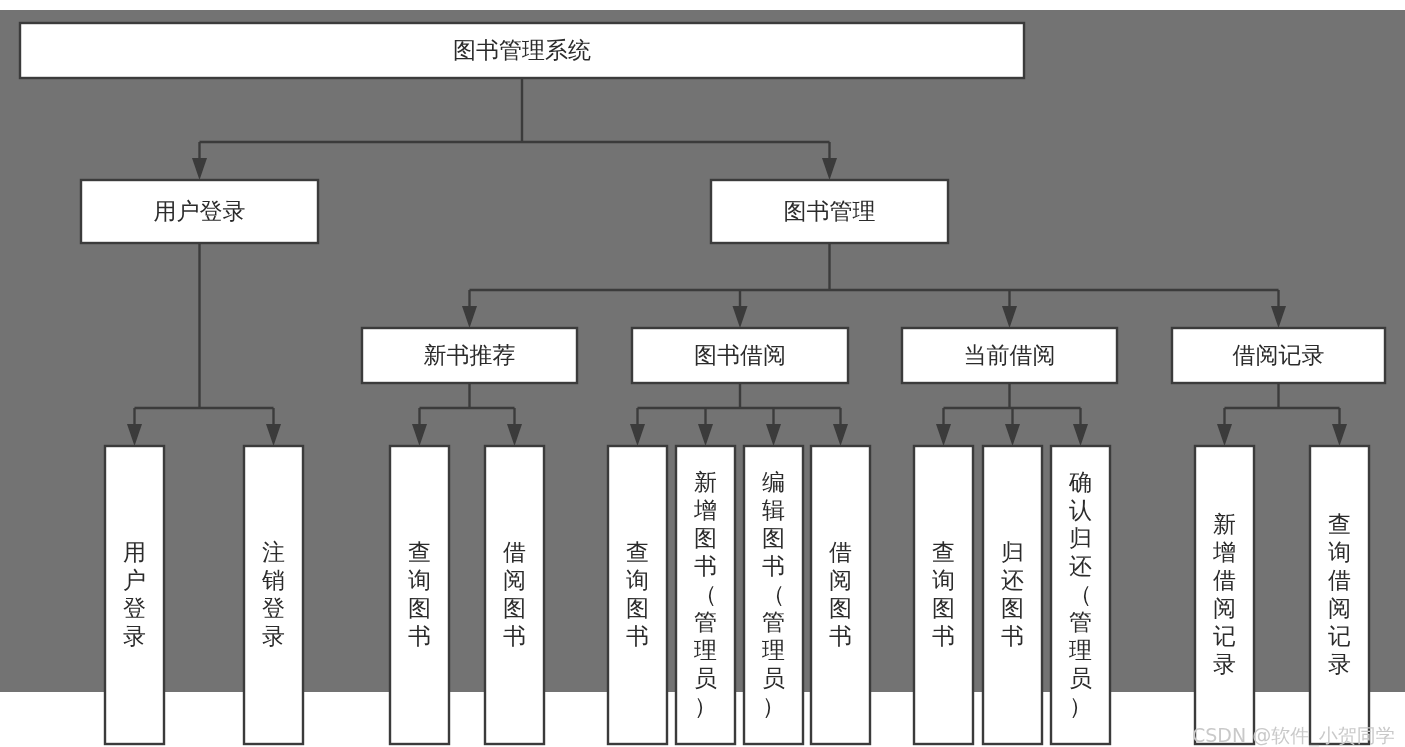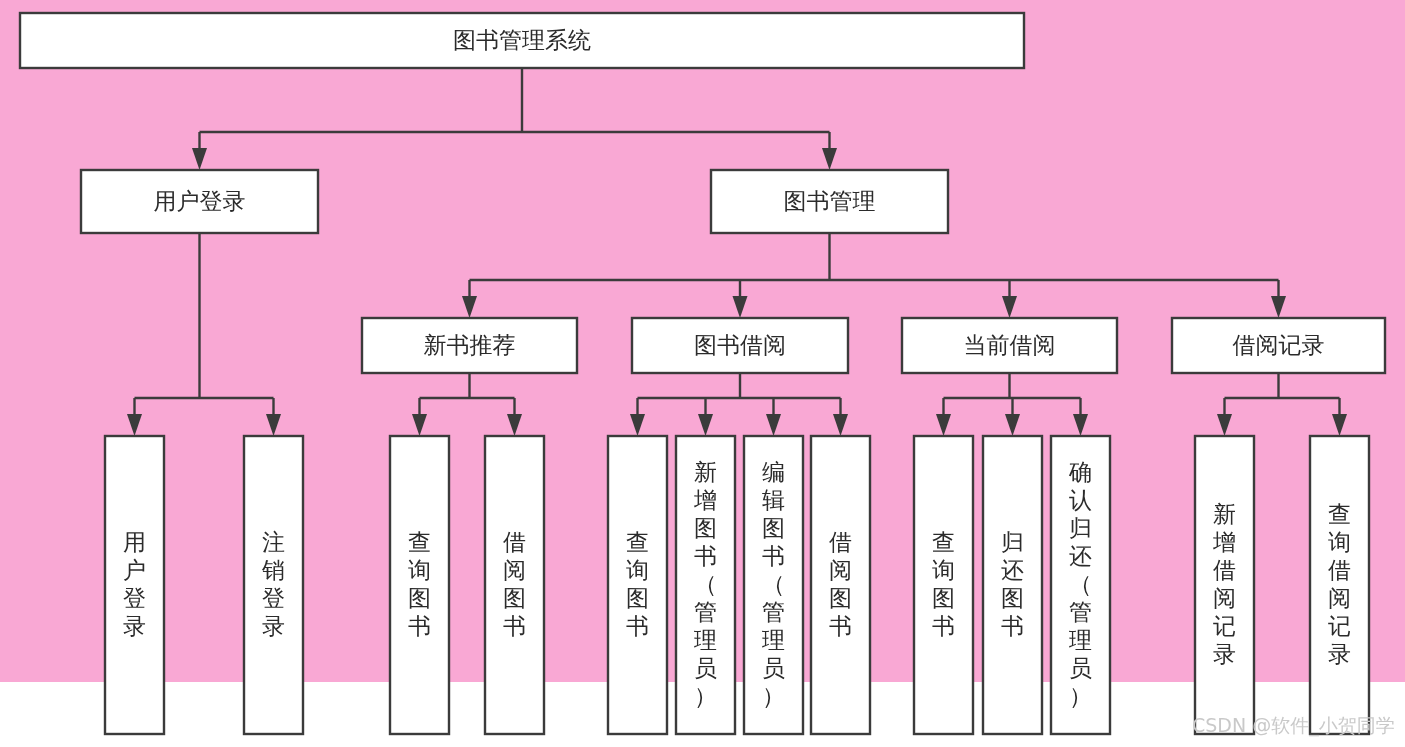--- a/index.html
+++ b/index.html
@@ -10,21 +10,22 @@
   body {
     width: 1405px;
     height: 747px;
     font-family: "DejaVu Sans", "Liberation Sans", sans-serif;
     overflow: hidden;
   }
   #diagram-root {
     position: relative;
     width: 1405px;
     height: 682px;
-    background: #f9a8d4;
+    background: #737373;
+    margin-top: 10px;
   }
   svg.diagram-canvas {
     position: absolute;
     left: 0;
     top: 0;
     width: 1405px;
     height: 747px;
     display: block;
   }
   .node-box {

